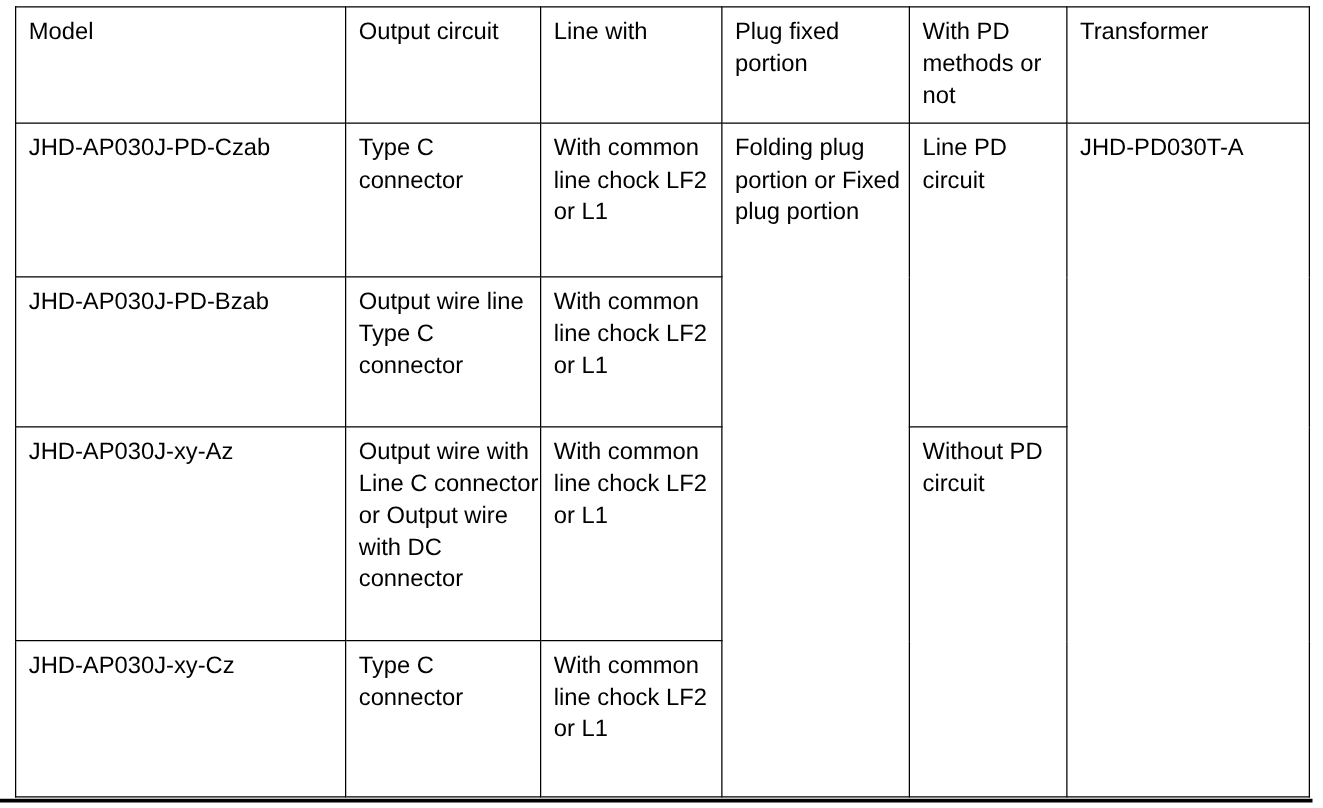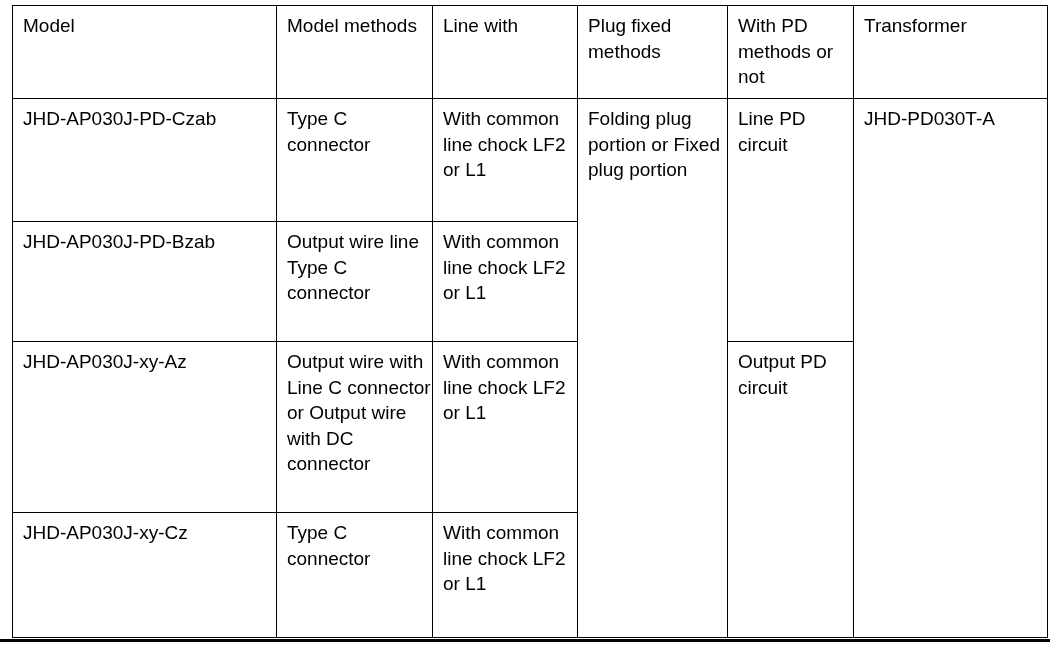--- a/index.html
+++ b/index.html
@@ -86,23 +86,23 @@
       <col class="col-output">
       <col class="col-chock">
       <col class="col-plug">
       <col class="col-pd">
       <col class="col-transformer">
     </colgroup>
 
     <thead>
       <tr class="row-head">
         <th>Model</th>
-        <th>Model methods</th>
+        <th>Output circuit</th>
         <th>Line with</th>
-        <th>Plug fixed methods</th>
+        <th>Plug fixed portion</th>
         <th>With PD methods or not</th>
         <th>Transformer</th>
       </tr>
     </thead>
 
     <tbody>
 
       <tr class="row-r1">
         <td>JHD-AP030J-PD-Czab</td>
         <td>Type C connector</td>
@@ -115,21 +115,21 @@
       <tr class="row-r2">
         <td>JHD-AP030J-PD-Bzab</td>
         <td>Output wire line Type C connector</td>
         <td>With common line chock LF2 or L1</td>
       </tr>
 
       <tr class="row-r3">
         <td>JHD-AP030J-xy-Az</td>
         <td>Output wire with Line C connector or Output wire with DC connector</td>
         <td>With common line chock LF2 or L1</td>
-        <td rowspan="2">Output PD circuit</td>
+        <td rowspan="2">Without PD circuit</td>
       </tr>
 
       <tr class="row-r4">
         <td>JHD-AP030J-xy-Cz</td>
         <td>Type C connector</td>
         <td>With common line chock LF2 or L1</td>
       </tr>
 
     </tbody>
   </table>

